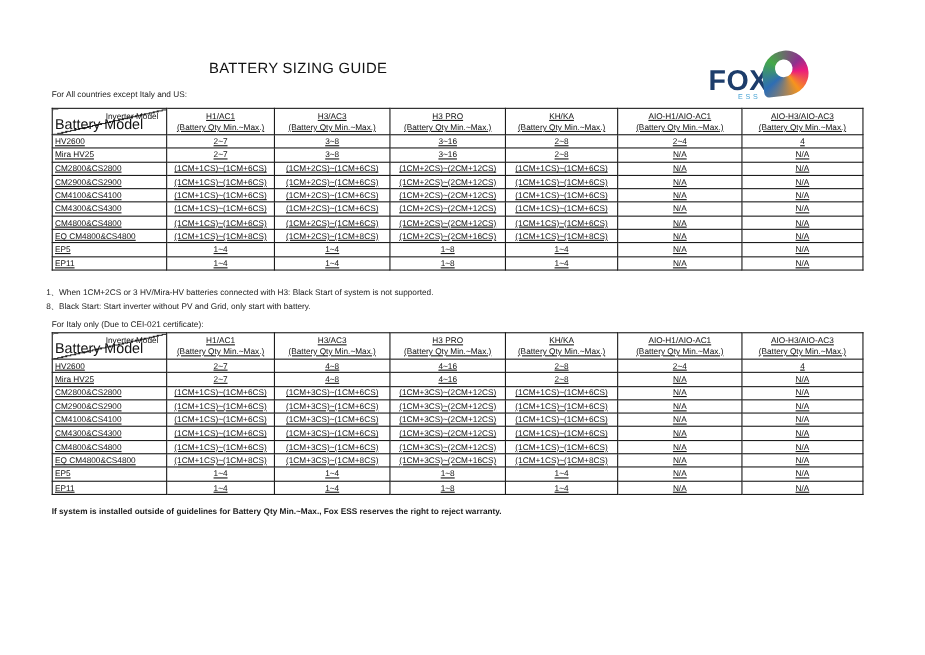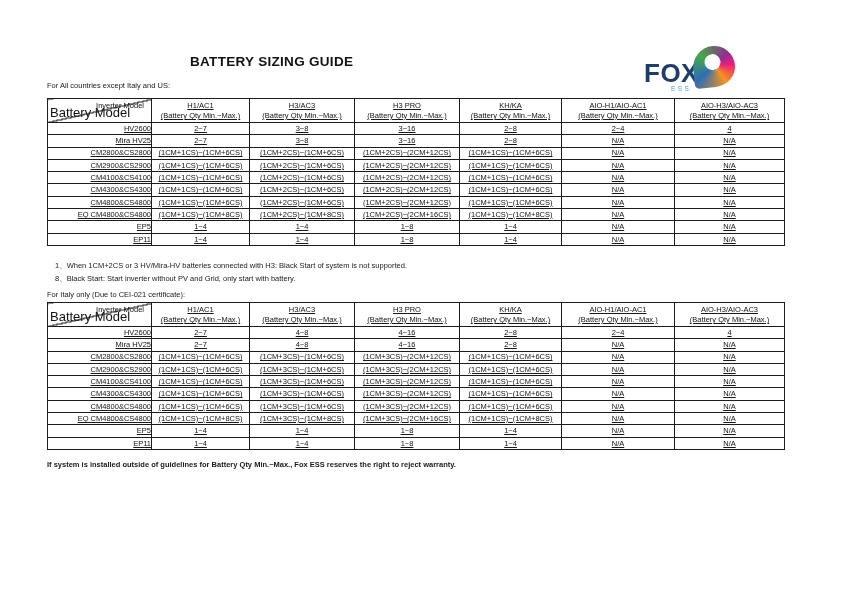--- a/index.html
+++ b/index.html
@@ -2,21 +2,21 @@
 <html><head>
 <meta charset="utf-8">
 <style>
   html,body { margin:0; padding:0; background:#ffffff; }
   .page {
     position:relative; width:841px; height:595px; background:#ffffff;
     font-family:"Liberation Sans", sans-serif; color:#1a1a1a; overflow:hidden;
   }
   .title {
     position:absolute; left:190px; top:54px;
-    font-size:13.5px; font-weight:bold; letter-spacing:0.3px; color:#111;
+    font-size:13.5px; font-weight:normal; letter-spacing:0.3px; color:#111;
   }
   
   .logo { position:absolute; left:640px; top:42px; width:100px; height:52px; }
   .logo-fox { position:absolute; left:4px; top:18px; font-size:26px; font-weight:bold;
               color:#1d3d6b; letter-spacing:0.5px; line-height:1; }
   .logo-ess { position:absolute; left:31px; top:43px; font-size:6.5px; color:#4ea6d6;
               letter-spacing:2.4px; }
   .logo-blob {
     position:absolute; left:53px; top:4px; width:42px; height:41px;
     border-radius:52% 50% 52% 10% / 55% 52% 50% 12%;
@@ -26,35 +26,35 @@
       #f7941d 200deg, #2e6db4 285deg, #45a947 360deg);
   }
   .logo-blob::after {
     content:""; position:absolute; left:12px; top:8px; width:16px; height:16px;
     border-radius:50%; background:#ffffff;
   }
   
   .caption { position:absolute; left:47px; font-size:7.5px; color:#1a1a1a;text-align:center; }
   .cap1 { top:81px; }
   .cap2 { top:290px; }
-  .notes { position:absolute; left:55px; top:259px; font-size:7.5px; line-height:13px; }
+  .notes { position:absolute; left:42px; top:259px; font-size:7.5px; line-height:13px; }
   .footer { position:absolute; left:47px; top:460px; font-size:7.5px;font-weight:bold; }
   
   table.sizing { position:absolute; left:47px; border-collapse:collapse;
                  table-layout:fixed; width:737px; background:#fff;text-decoration:underline; }
   .t1 { top:98px; }
   .t2 { top:302px; }
   table.sizing th, table.sizing td {
     border:1px solid #1c1c1c; padding:0; font-size:7.5px; font-weight:normal;
     text-align:center; vertical-align:middle; color:#111; overflow:hidden;
     white-space:nowrap;
   }
   table.sizing thead th { height:23px; }
   table.sizing tbody td { height:11.3px; line-height:1; }
-  table.sizing tbody td:first-child { text-align:right; padding-left:2px; }
+  table.sizing tbody td:first-child { text-align:left; padding-left:2px; }
   .th-model { line-height:11px; }
   .th-sub   { line-height:10px; }
   th.corner {
     position:relative;
     background:linear-gradient(to bottom right,
       transparent calc(50% - 0.6px), #1c1c1c calc(50% - 0.6px),
       #1c1c1c calc(50% + 0.6px), transparent calc(50% + 0.6px));
   }
   .corner-top    { position:absolute; top:2px;    right:7px; font-size:7.5px; }
   .corner-bottom { position:absolute; bottom:2px; left:2px;  font-size:13px; }

